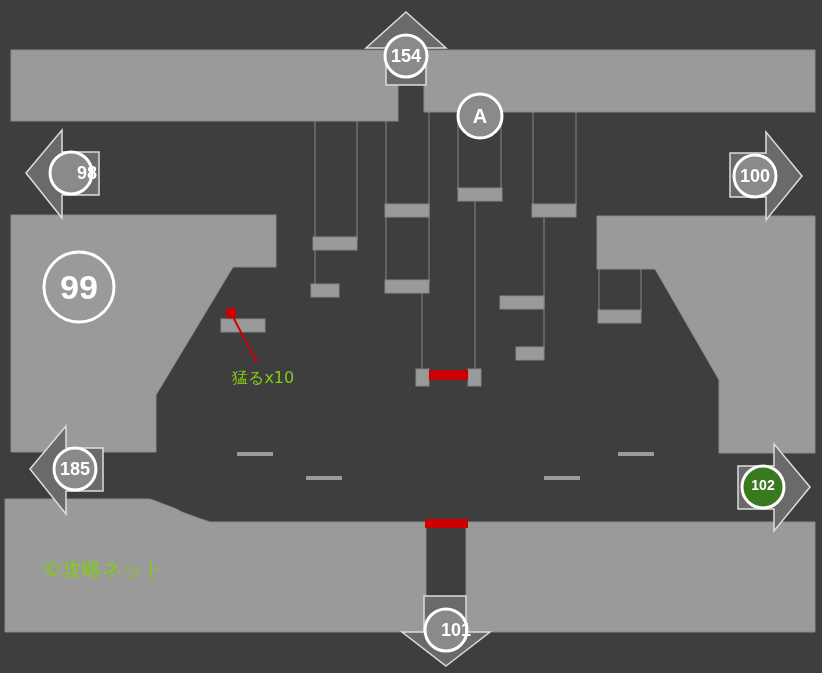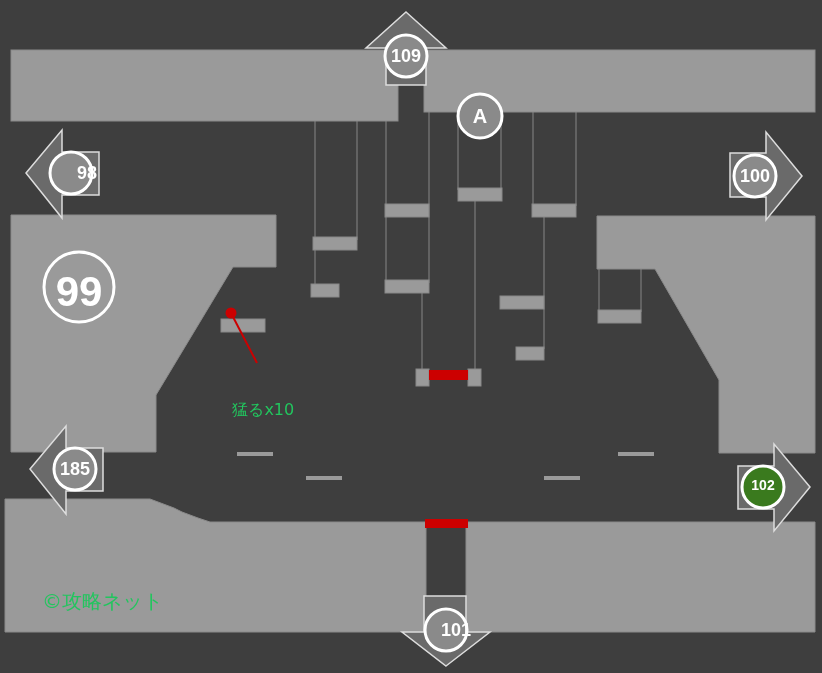--- a/index.html
+++ b/index.html
@@ -1,18 +1,18 @@
 <!DOCTYPE html>
 <html><head>
 <meta charset="utf-8">
 <style>
   html, body { margin:0; padding:0; background:#3e3e3e; }
   body { width:822px; height:673px; overflow:hidden; position:relative; font-family:"Liberation Sans", sans-serif; }
   #map { position:absolute; left:0; top:0; width:822px; height:673px; }
-  .lbl { position:absolute; color:#22c55e; font-family:"DejaVu Sans", sans-serif;margin-top:32px; }
+  .lbl { position:absolute; color:#84cc16; font-family:"DejaVu Sans", sans-serif; }
   .copyright { left:42px; top:556px; font-size:20px; }
   .note { left:232px; top:368px; font-size:16px; }
   .badge-text { position:absolute; color:#fff; font-weight:bold; text-align:center; font-family:"Liberation Sans", sans-serif; }
 </style>
 </head>
 <body>
 
 <svg id="map" viewBox="0 0 822 673" xmlns="http://www.w3.org/2000/svg">
   <rect x="0" y="0" width="822" height="673" fill="#3e3e3e"></rect>
 
@@ -94,23 +94,23 @@
     <polygon points="810,487 774,444 774,466 738,466 738,509 774,509 774,531" fill="#6a6a6a" stroke="#ddd" stroke-width="1.5"></polygon>
     <circle cx="763" cy="487" r="21" fill="#3a7a1e" stroke="#fff" stroke-width="3"></circle>
   </g>
 
   <g>
     <polygon points="446,666 490,632 466,632 466,596 424,596 424,632 402,632" fill="#6a6a6a" stroke="#ddd" stroke-width="1.5"></polygon>
     <circle cx="446" cy="630" r="21" fill="#8a8a8a" stroke="#fff" stroke-width="3"></circle>
   </g>
 </svg>
 
-<div class="badge-text" style="left:44px;top:268px;width:70px;font-size:42px;">99</div>
+<div class="badge-text" style="left:44px;top:268px;width:70px;font-size:34px;">99</div>
 <div class="badge-text" style="left:460px;top:105px;width:40px;font-size:20px;">A</div>
-<div class="badge-text" style="left:384px;top:46px;width:44px;font-size:18px;">109</div>
+<div class="badge-text" style="left:384px;top:46px;width:44px;font-size:18px;">154</div>
 <div class="badge-text" style="left:49px;top:163px;width:44px;font-size:18px;padding-left:16px;">98</div>
 <div class="badge-text" style="left:733px;top:166px;width:44px;font-size:18px;text-align:center;">100</div>
 <div class="badge-text" style="left:53px;top:459px;width:44px;font-size:18px;">185</div>
 <div class="badge-text" style="left:741px;top:477px;width:44px;font-size:14px;">102</div>
 <div class="badge-text" style="left:424px;top:620px;width:64px;font-size:18px;">101</div>
 
 <div class="lbl note">猛るx10</div>
 <div class="lbl copyright">©攻略ネット</div>
 
 </body></html>

